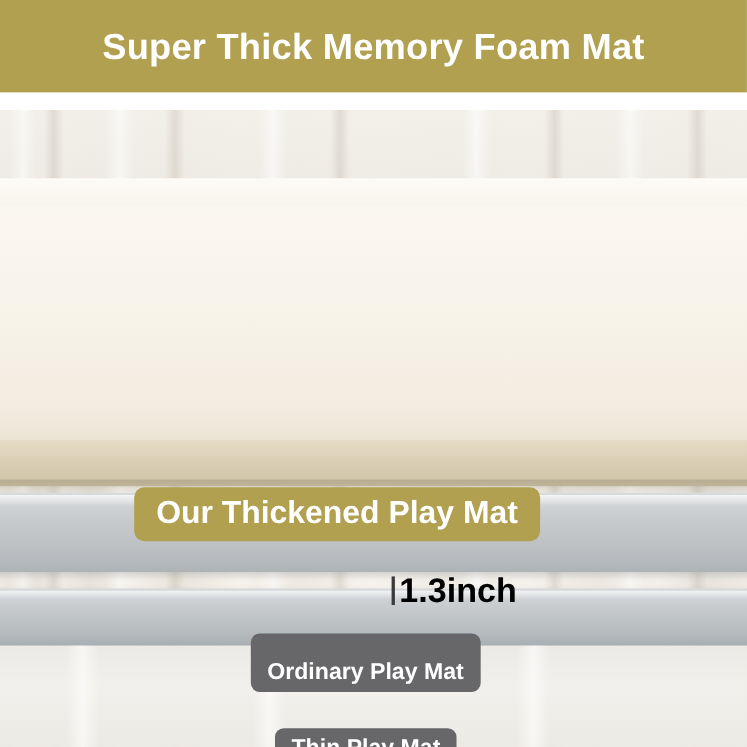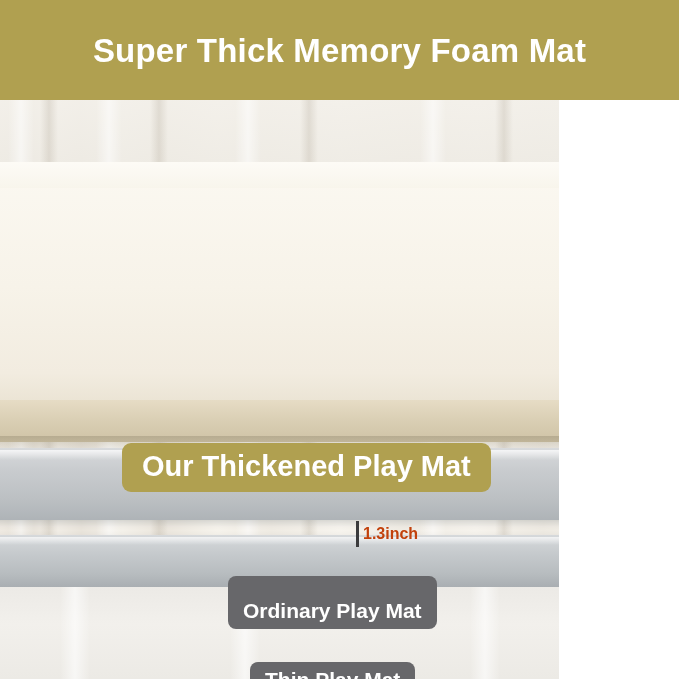--- a/index.html
+++ b/index.html
@@ -17,42 +17,42 @@
     overflow: hidden;
     background: #ffffff;
   }
 
   
   #header-banner {
     position: absolute;
     left: 0;
     top: 0;
     width: 679px;
-    height: 100px;
+    height: 84px;
     background: #b0a050;
     display: flex;
     align-items: center;
     justify-content: center;
   }
   #header-title {
     color: #ffffff;
     font-size: 33px;
     font-weight: bold;
     letter-spacing: 0.2px;
     text-align: center;
     line-height: 1;
     white-space: nowrap;
   }
 
   
   #photo {
     position: absolute;
     left: 0;
     top: 100px;
-    width: 559px;
+    width: 679px;
     height: 579px;
     overflow: hidden;
     background: #efe9df;
   }
 
   
   .bg-wall {
     position: absolute;
     left: 0;
     top: 0;
@@ -230,22 +230,22 @@
     align-items: center;
     line-height: 1;
   }
   #thickness-bar {
     width: 3px;
     height: 26px;
     background: #3b3b3d;
     margin-right: 4px;
   }
   #thickness-text {
-    color: #c2410c;
-    font-size: 16px;
+    color: #000000;
+    font-size: 31px;
     font-weight: bold;
     white-space: nowrap;
   }
 </style>
 </head>
 <body>
 
 <div id="stage">
 
   <div id="header-banner">

